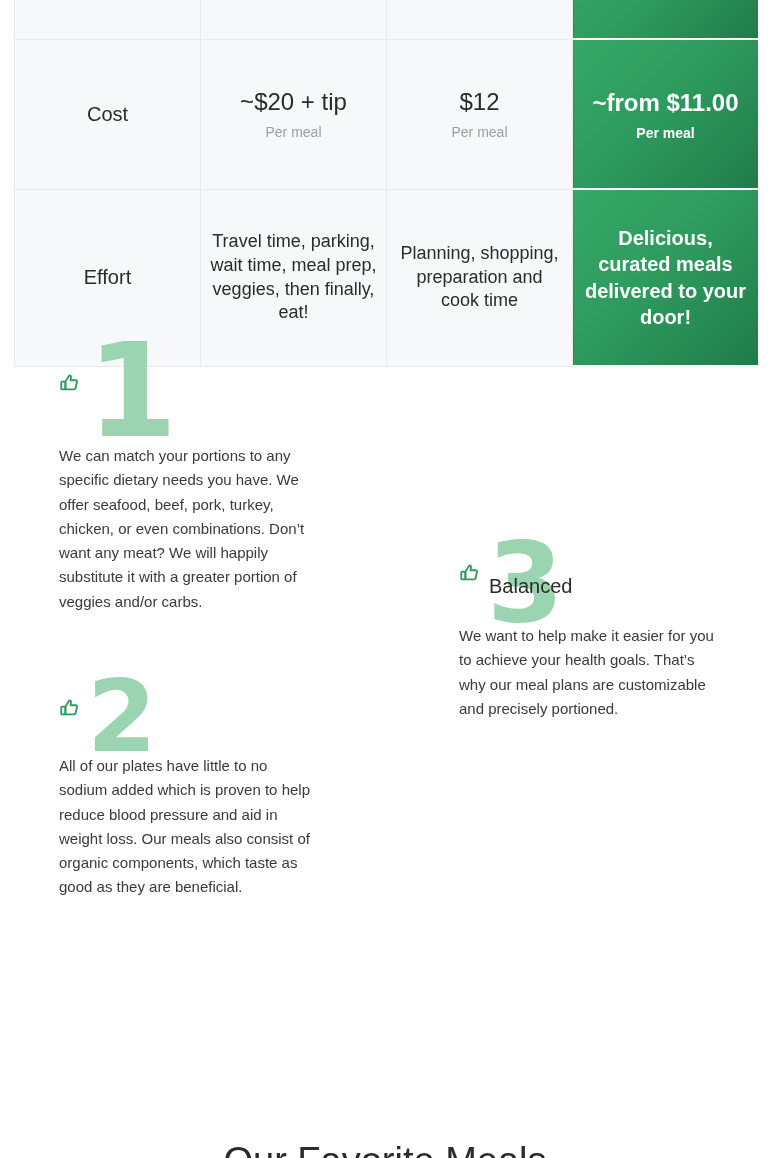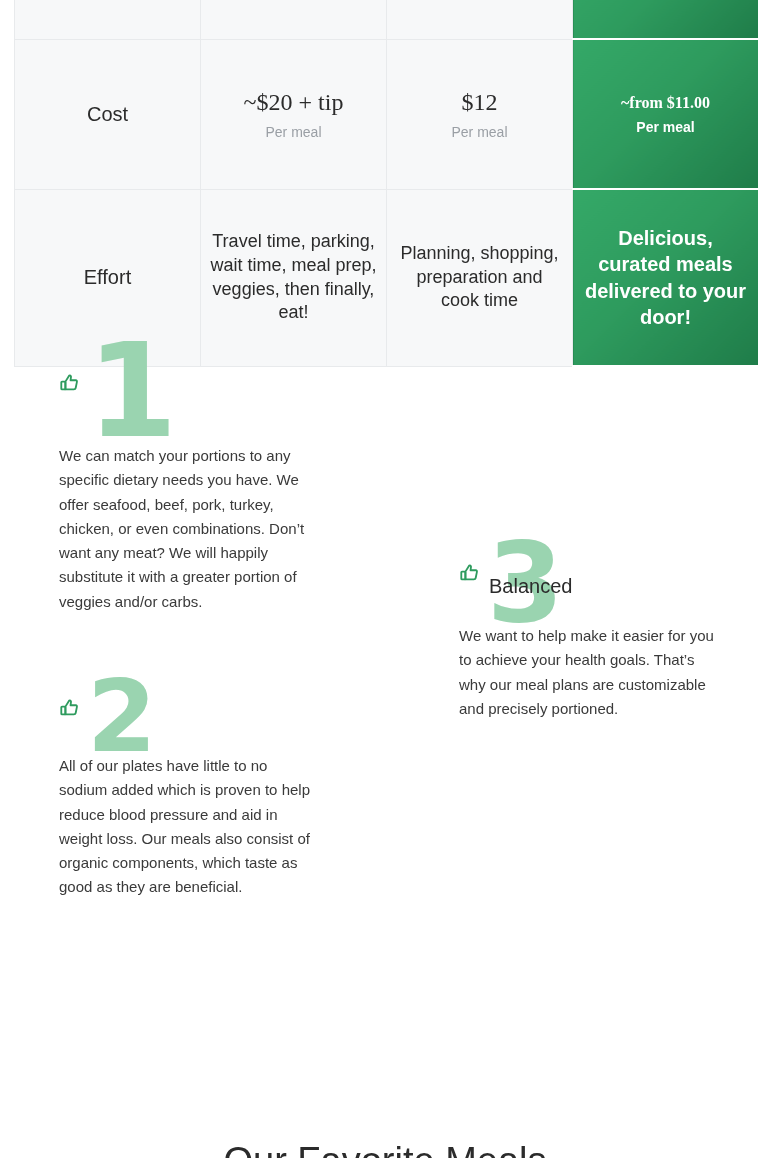--- a/index.html
+++ b/index.html
@@ -39,21 +39,20 @@
   .row-label {
     font-size: 20px;
     color: #2b2b2b;
     font-weight: 400;
   }
   .cell-main {
     font-size: 24px;
     color: #2b2b2b;
     line-height: 1.18;
     font-weight: 400;
-    font-family: Liberation Serif, serif;
   }
   .cell-sub {
     font-size: 14px;
     color: #9a9fa5;
     margin-top: 8px;
   }
   .cell-multi {
     font-size: 18px;
     color: #2b2b2b;
     line-height: 1.32;
@@ -64,21 +63,21 @@
     background: linear-gradient(135deg, #34a867 0%, #2e9b5e 45%, #1f7c49 100%);
     border-left: 1px solid #ffffff;
     border-right: 1px solid #ffffff;
     border-top: 2px solid #ffffff;
     border-bottom: 2px solid #ffffff;
     color: #ffffff;
   }
   td.highlight .cell-main {
     color: #ffffff;
     font-weight: 700;
-    font-size: 16px;
+    font-size: 24px;
     line-height: 1.3;
   }
   td.highlight .cell-sub {
     color: #ffffff;
     font-weight: 700;
     font-size: 14px;
     margin-top: 6px;
   }
   td.highlight .cell-multi {
     color: #ffffff;

